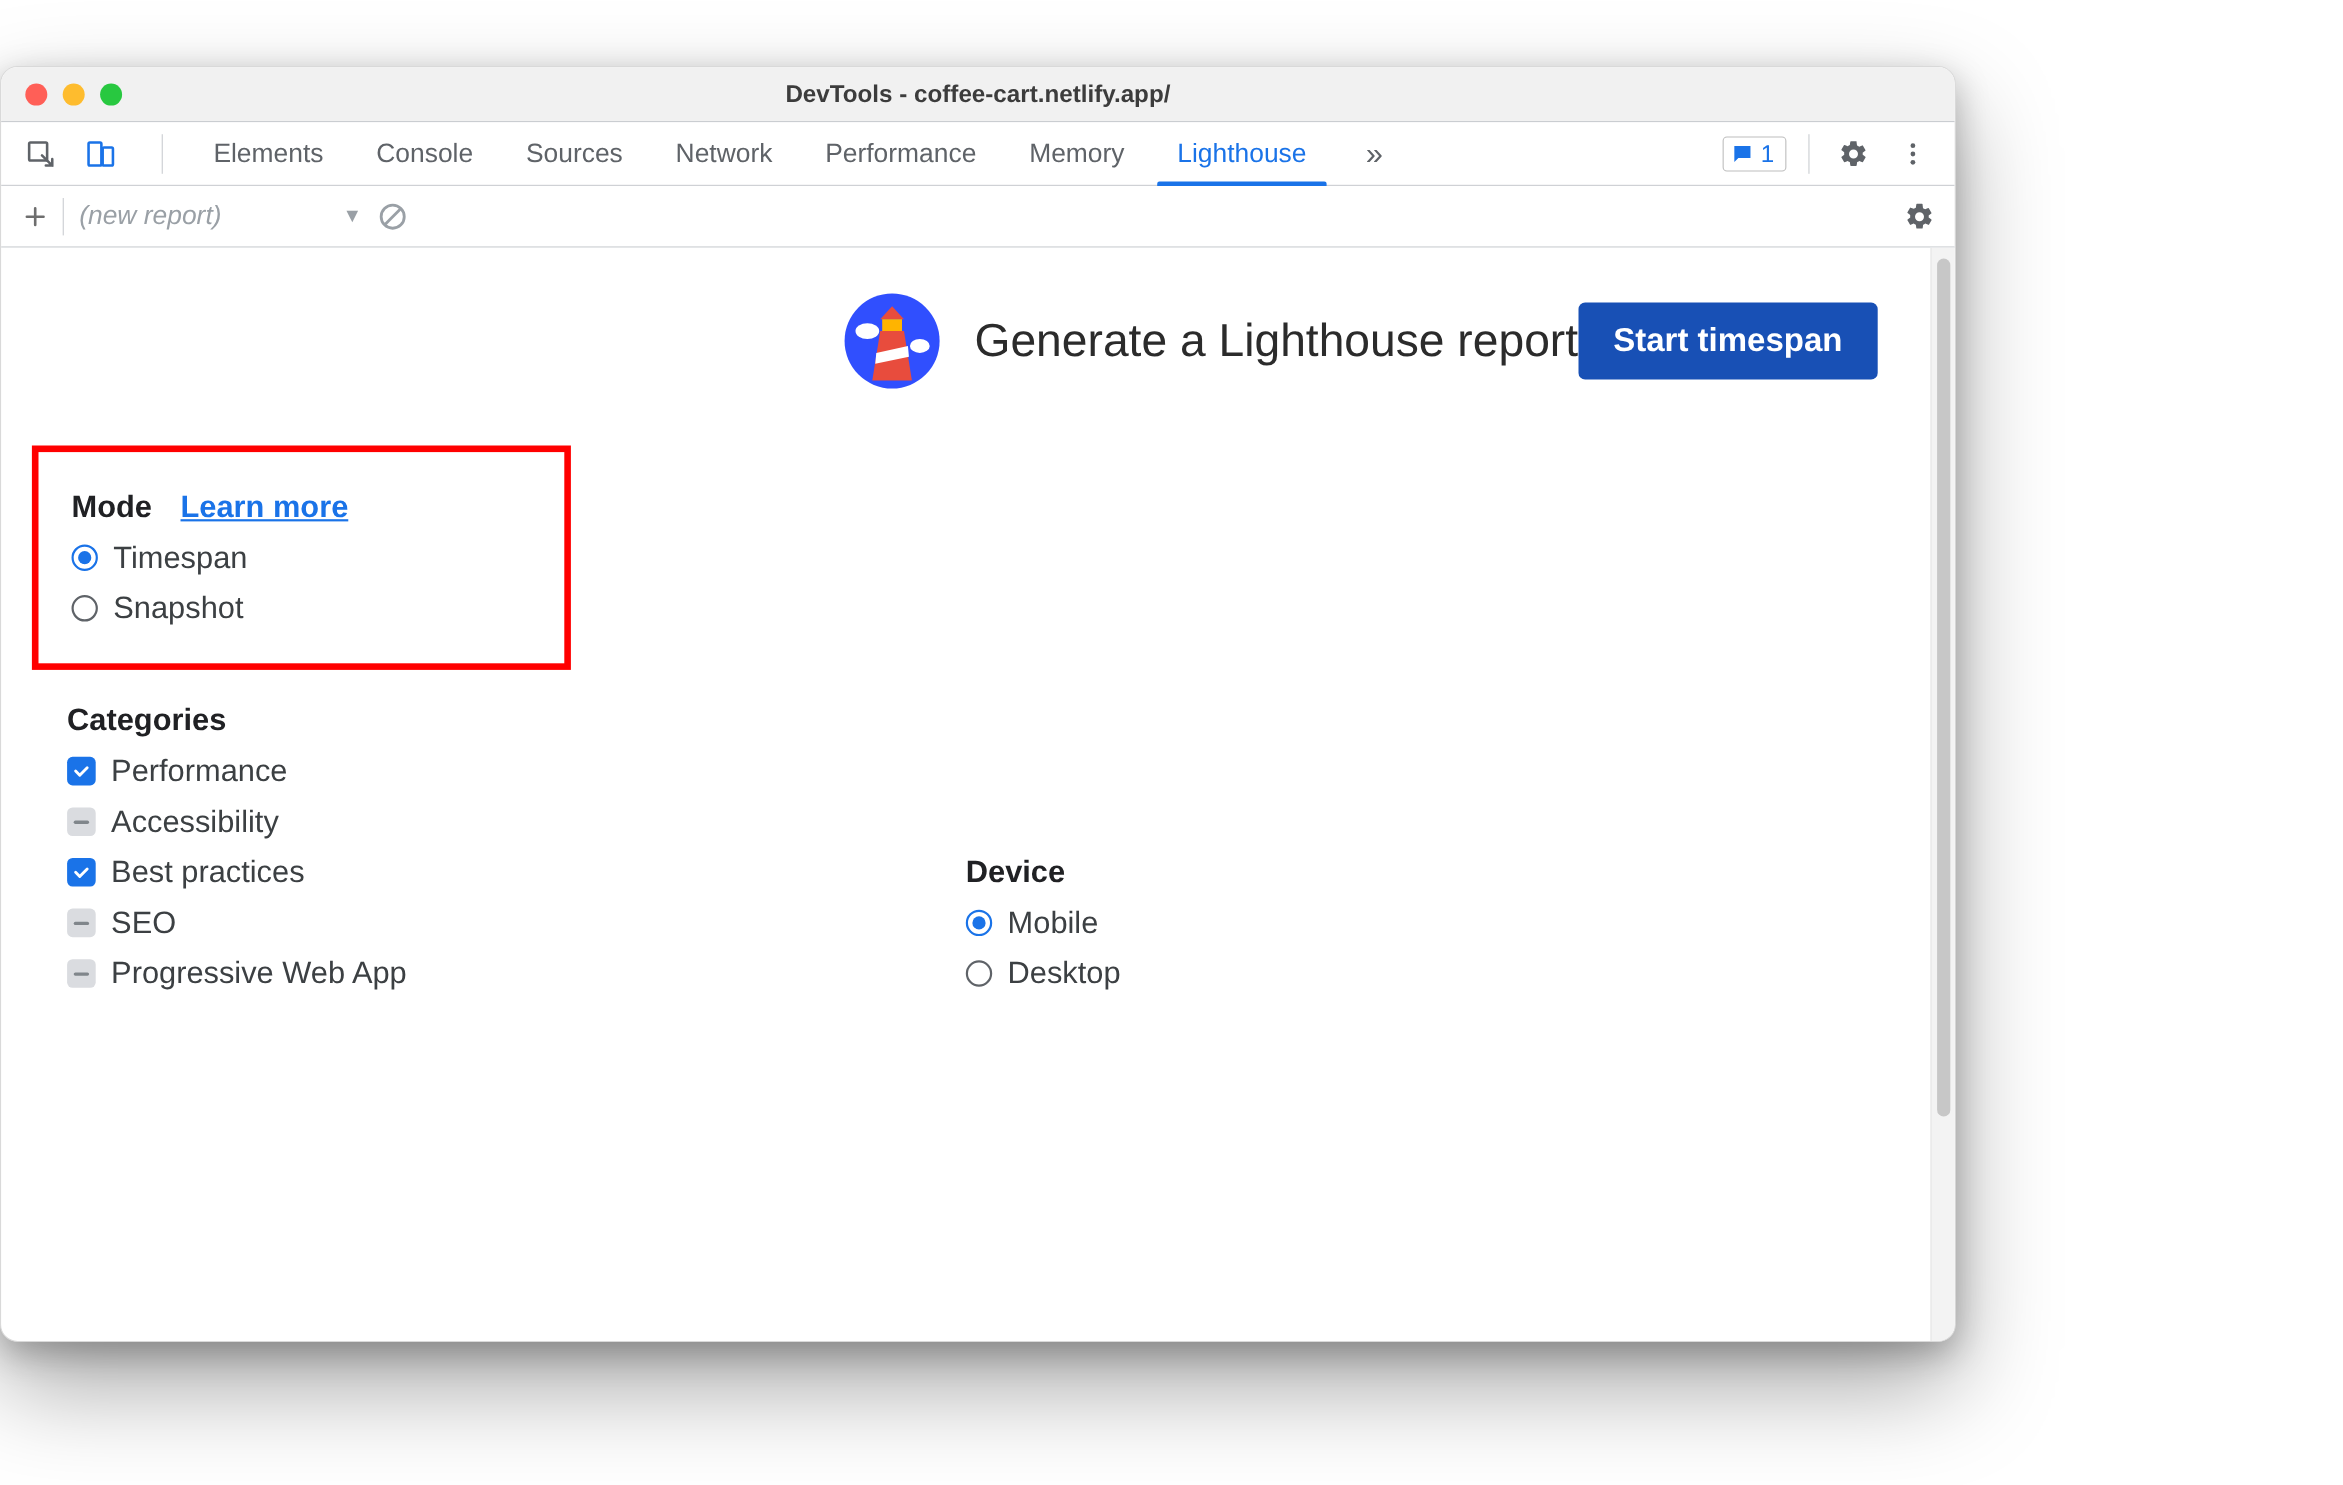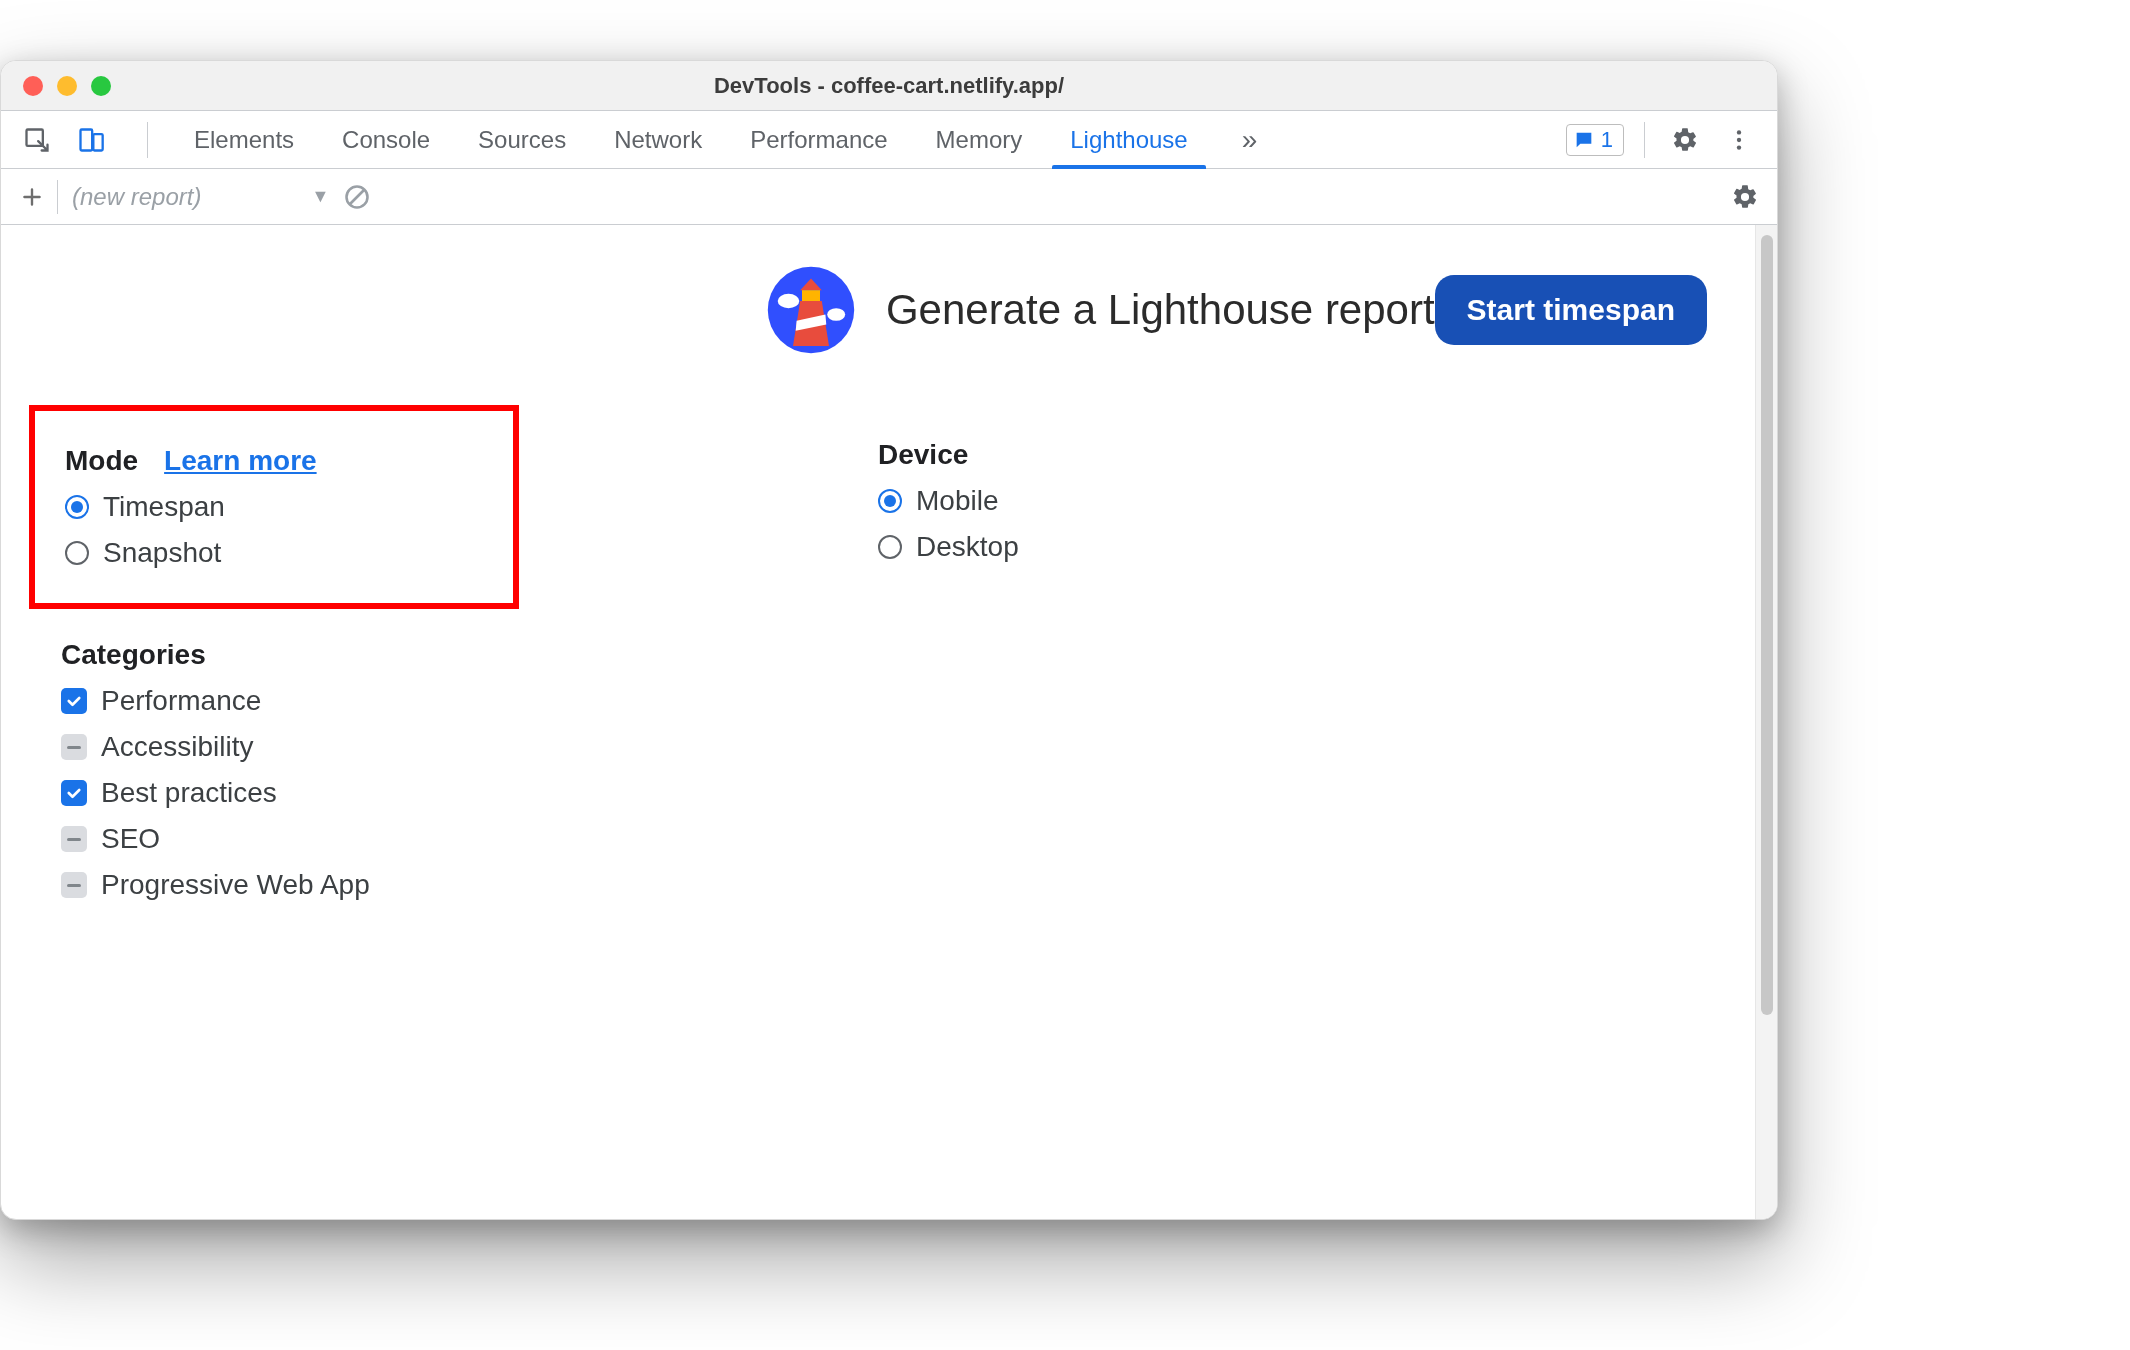--- a/index.html
+++ b/index.html
@@ -225,30 +225,31 @@
   }
   .hdr-title {
     font-size: 42px;
     font-weight: 400;
     color: #2b2b2b;
   }
   .start-btn {
     background: #1850b5;
     color: #fff;
     border: none;
-    border-radius: 19px;
+    border-radius: 6px;
     padding: 18px 32px;
     font-size: 30px;
     font-weight: 600;
     cursor: pointer;
   }
   .columns {
     display: flex;
     margin-top: 60px;
     gap: 0;
+    align-items: flex-end;
   }
   .col {
     width: 50%;
   }
   .mode-box {
     border: 6px solid var(--red-highlight);
     padding: 34px 30px 34px 30px;
     width: 490px;
     margin-left: -20px;
     margin-top: -10px;

